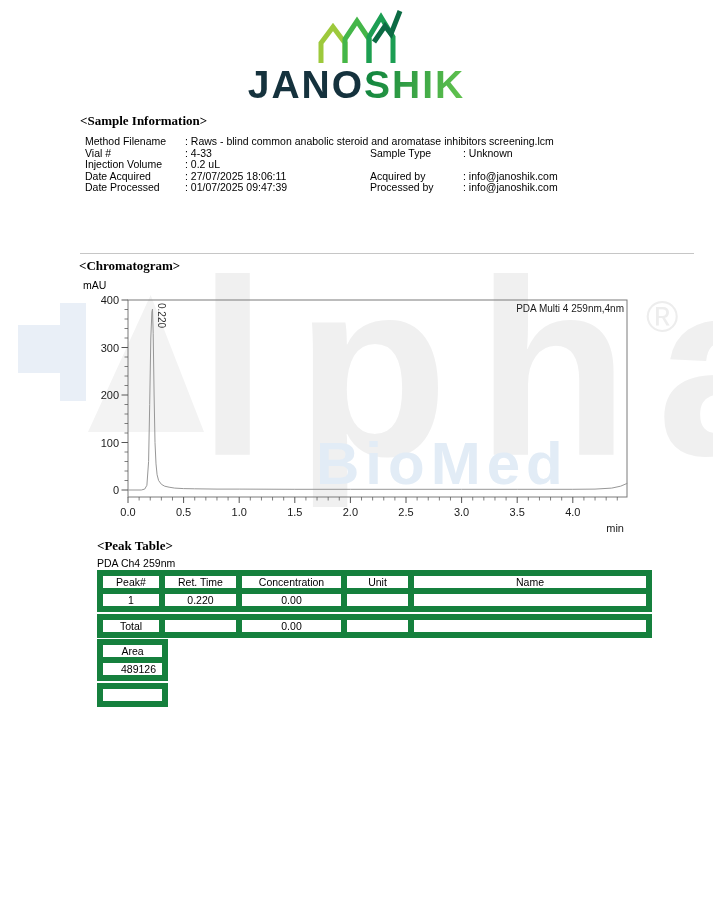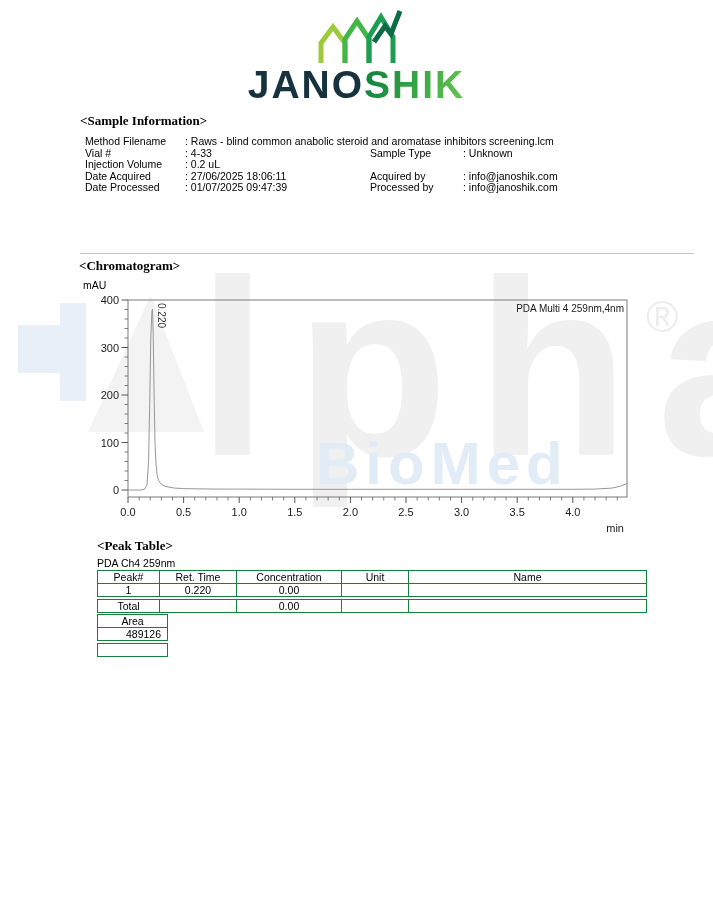--- a/index.html
+++ b/index.html
@@ -47,21 +47,21 @@
   .wm-reg{left:646px;top:42px;font-size:44px;color:#ededed;}
   .wm-biomed{left:316px;top:184px;font-size:60px;font-weight:bold;line-height:1;
              letter-spacing:6px;color:#e2ecf6;white-space:nowrap;}
 
   
   .section-pt{position:absolute;left:80px;top:538px;z-index:2;padding-left:17px;}
   .pt-channel{font-size:10.5px;margin-top:3px;}
   table{border-collapse:collapse;table-layout:fixed;margin-top:1px;}
   .pt-table{width:549px;}
   .pt-table td,.pt-table th,.area-table td,.area-table th{
-    border:1px solid #15803d;font-size:10.5px;font-weight:normal;
+    border:6px solid #15803d;font-size:10.5px;font-weight:normal;
     height:12px;padding:0 2px;text-align:center;overflow:hidden;white-space:nowrap;}
   tr.spacer td{border:none;height:2px;padding:0;}
   .area-table{width:71px;border-radius:8px;}
   .area-table td.val{text-align:right;padding-right:6px;}
 
   
   .footer{position:absolute;left:0;top:901px;width:100%;text-align:center;font-size:17px;z-index:2;}
 </style>
 </head>
 <body>
@@ -88,21 +88,21 @@
       </div>
       <div class="si-row">
         <span class="si-label">Vial #</span><span class="si-value">: 4-33</span>
         <span class="si-l2">Sample Type</span>
         <span class="si-v2">: Unknown</span>
       </div>
       <div class="si-row">
         <span class="si-label">Injection Volume</span><span class="si-value">: 0.2 uL</span>
       </div>
       <div class="si-row">
-        <span class="si-label">Date Acquired</span><span class="si-value">: 27/06/2025 18:06:11</span>
+        <span class="si-label">Date Acquired</span><span class="si-value">: 27/07/2025 18:06:11</span>
         <span class="si-l2">Acquired by</span>
         <span class="si-v2">: info@janoshik.com</span>
       </div>
       <div class="si-row">
         <span class="si-label">Date Processed</span><span class="si-value">: 01/07/2025 09:47:39</span>
         <span class="si-l2">Processed by</span>
         <span class="si-v2">: info@janoshik.com</span>
       </div>
     </div>
   </div>

